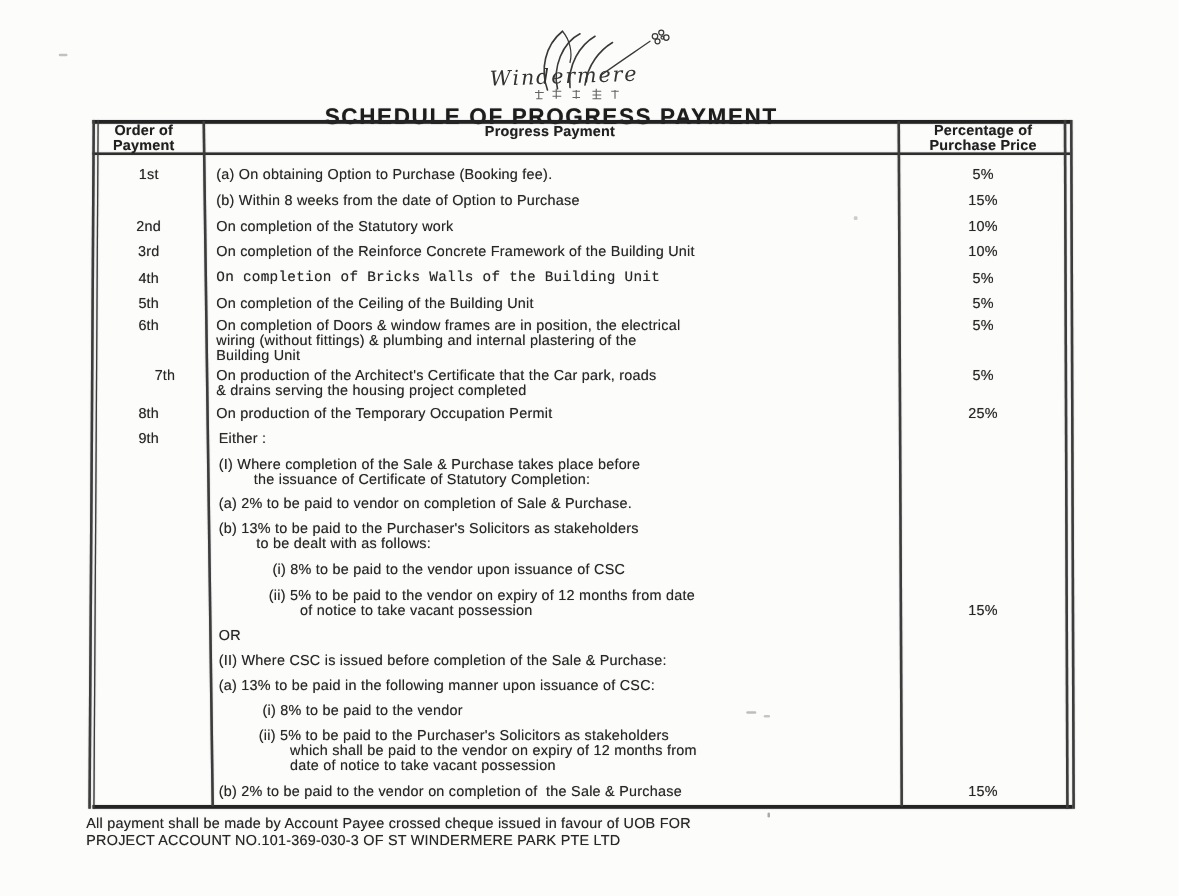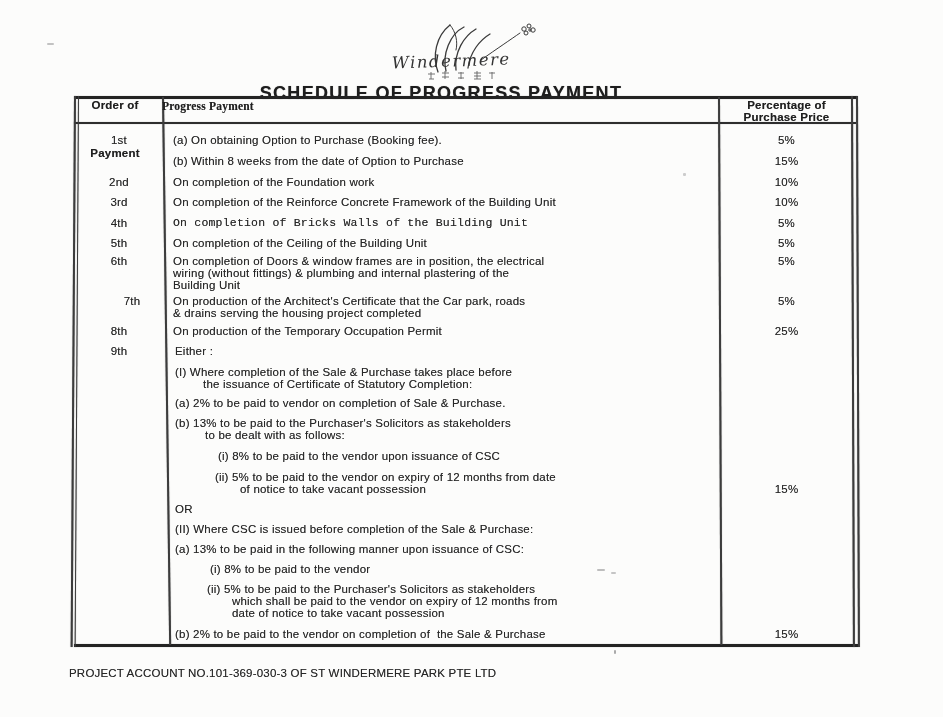--- a/index.html
+++ b/index.html
@@ -10,21 +10,21 @@
   }
   .t{
     position:absolute;white-space:pre;
     font-size:11.5px;line-height:12px;color:#272727;letter-spacing:0.2px;
     text-shadow:0 0 0.6px rgba(45,45,45,0.55);
   }
   .b{font-weight:bold;color:#1f1f1f;}
   .ord{left:76px;width:86px;text-align:center;}
   .pct{left:718px;width:137px;text-align:center;}
   .c1{left:76px;width:78px;text-align:center;}
-  .c2{left:162px;width:556px;text-align:left;font-family:Liberation Serif, serif;}
+  .c2{left:162px;width:556px;text-align:center;}
   .c3{left:718px;width:137px;text-align:center;}
   .title{
     position:absolute;left:0;width:882px;top:83px;text-align:center;
     font-size:18px;font-weight:bold;letter-spacing:1.3px;color:#1d1d1d;
     text-shadow:0 0 0.7px rgba(30,30,30,0.6);
     font-family:"Liberation Sans",sans-serif;
   }
   .line{position:absolute;background:#3c3c3c;box-shadow:0 0 1px rgba(60,60,60,0.55);}
   .artifact{position:absolute;background:#c2c2c2;border-radius:1px;}
 </style>
@@ -65,34 +65,34 @@
   <div class="line" style="left:74px;top:122px;width:782px;height:2px;background:#2e2e2e;"></div>
   <div class="line" style="left:74px;top:644px;width:784px;height:3px;background:#232323;"></div>
   <div class="line" style="left:74px;top:96px;width:2px;height:551px;transform:rotate(0.35deg);transform-origin:top left;"></div>
   <div class="line" style="left:78px;top:96px;width:1px;height:551px;transform:rotate(0.35deg);transform-origin:top left;"></div>
   <div class="line" style="left:851px;top:96px;width:1.5px;height:551px;transform:rotate(-0.2deg);transform-origin:top left;"></div>
   <div class="line" style="left:856px;top:96px;width:1.5px;height:551px;transform:rotate(-0.2deg);transform-origin:top left;"></div>
   <div class="line" style="left:162px;top:97px;width:2px;height:548px;transform:rotate(-0.75deg);transform-origin:top left;"></div>
   <div class="line" style="left:718px;top:97px;width:2px;height:548px;transform:rotate(-0.25deg);transform-origin:top left;"></div>
 
   <div class="t b c1" style="top:99px;">Order of</div>
-  <div class="t b c1" style="top:111px;margin-top:36px;">Payment</div>
+  <div class="t b c1" style="top:111px;">Payment</div>
   <div class="t b c2" style="top:100px;">Progress Payment</div>
   <div class="t b c3" style="top:99px;">Percentage of</div>
   <div class="t b c3" style="top:111px;">Purchase Price</div>
 
   <div class="t ord" style="top:134px;">1st</div>
   <div class="t" style="left:173px;top:134px;">(a) On obtaining Option to Purchase (Booking fee).</div>
   <div class="t pct" style="top:134px;">5%</div>
 
   <div class="t" style="left:173px;top:155px;">(b) Within 8 weeks from the date of Option to Purchase</div>
   <div class="t pct" style="top:155px;">15%</div>
 
   <div class="t ord" style="top:176px;">2nd</div>
-  <div class="t" style="left:173px;top:176px;">On completion of the Foundation work</div>
+  <div class="t" style="left:173px;top:176px;">On completion of the Statutory work</div>
   <div class="t pct" style="top:176px;">10%</div>
 
   <div class="t ord" style="top:196px;">3rd</div>
   <div class="t" style="left:173px;top:196px;">On completion of the Reinforce Concrete Framework of the Building Unit</div>
   <div class="t pct" style="top:196px;">10%</div>
 
   <div class="t ord" style="top:217px;">4th</div>
   <div class="t" style="left:173px;top:217px;font-family:Liberation Mono, monospace;">On completion of Bricks Walls of the Building Unit</div>
   <div class="t pct" style="top:217px;">5%</div>
 
@@ -129,20 +129,21 @@
   <div class="t" style="left:175px;top:523px;">(II) Where CSC is issued before completion of the Sale &amp; Purchase:</div>
   <div class="t" style="left:175px;top:543px;">(a) 13% to be paid in the following manner upon issuance of CSC:</div>
   <div class="t" style="left:210px;top:563px;">(i) 8% to be paid to the vendor</div>
   <div class="t" style="left:207px;top:583px;">(ii) 5% to be paid to the Purchaser's Solicitors as stakeholders</div>
   <div class="t" style="left:232px;top:595px;">which shall be paid to the vendor on expiry of 12 months from</div>
   <div class="t" style="left:232px;top:607px;">date of notice to take vacant possession</div>
   <div class="t" style="left:175px;top:628px;">(b) 2% to be paid to the vendor on completion of  the Sale &amp; Purchase</div>
   <div class="t pct" style="top:483px;">15%</div>
   <div class="t pct" style="top:628px;">15%</div>
 
+  <div class="t" style="left:69px;top:653px;">All payment shall be made by Account Payee crossed cheque issued in favour of UOB FOR</div>
   <div class="t" style="left:69px;top:667px;">PROJECT ACCOUNT NO.101-369-030-3 OF ST WINDERMERE PARK PTE LTD</div>
 
   <div class="artifact" style="left:47px;top:43px;width:7px;height:2px;"></div>
   <div class="artifact" style="left:683px;top:173px;width:3px;height:3px;background:#cccccc;"></div>
   <div class="artifact" style="left:597px;top:569px;width:8px;height:2px;background:#bdbdbd;"></div>
   <div class="artifact" style="left:611px;top:572px;width:5px;height:2px;background:#c5c5c5;"></div>
   <div class="artifact" style="left:614px;top:650px;width:2px;height:4px;background:#aaaaaa;"></div>
 
 </div>
 

